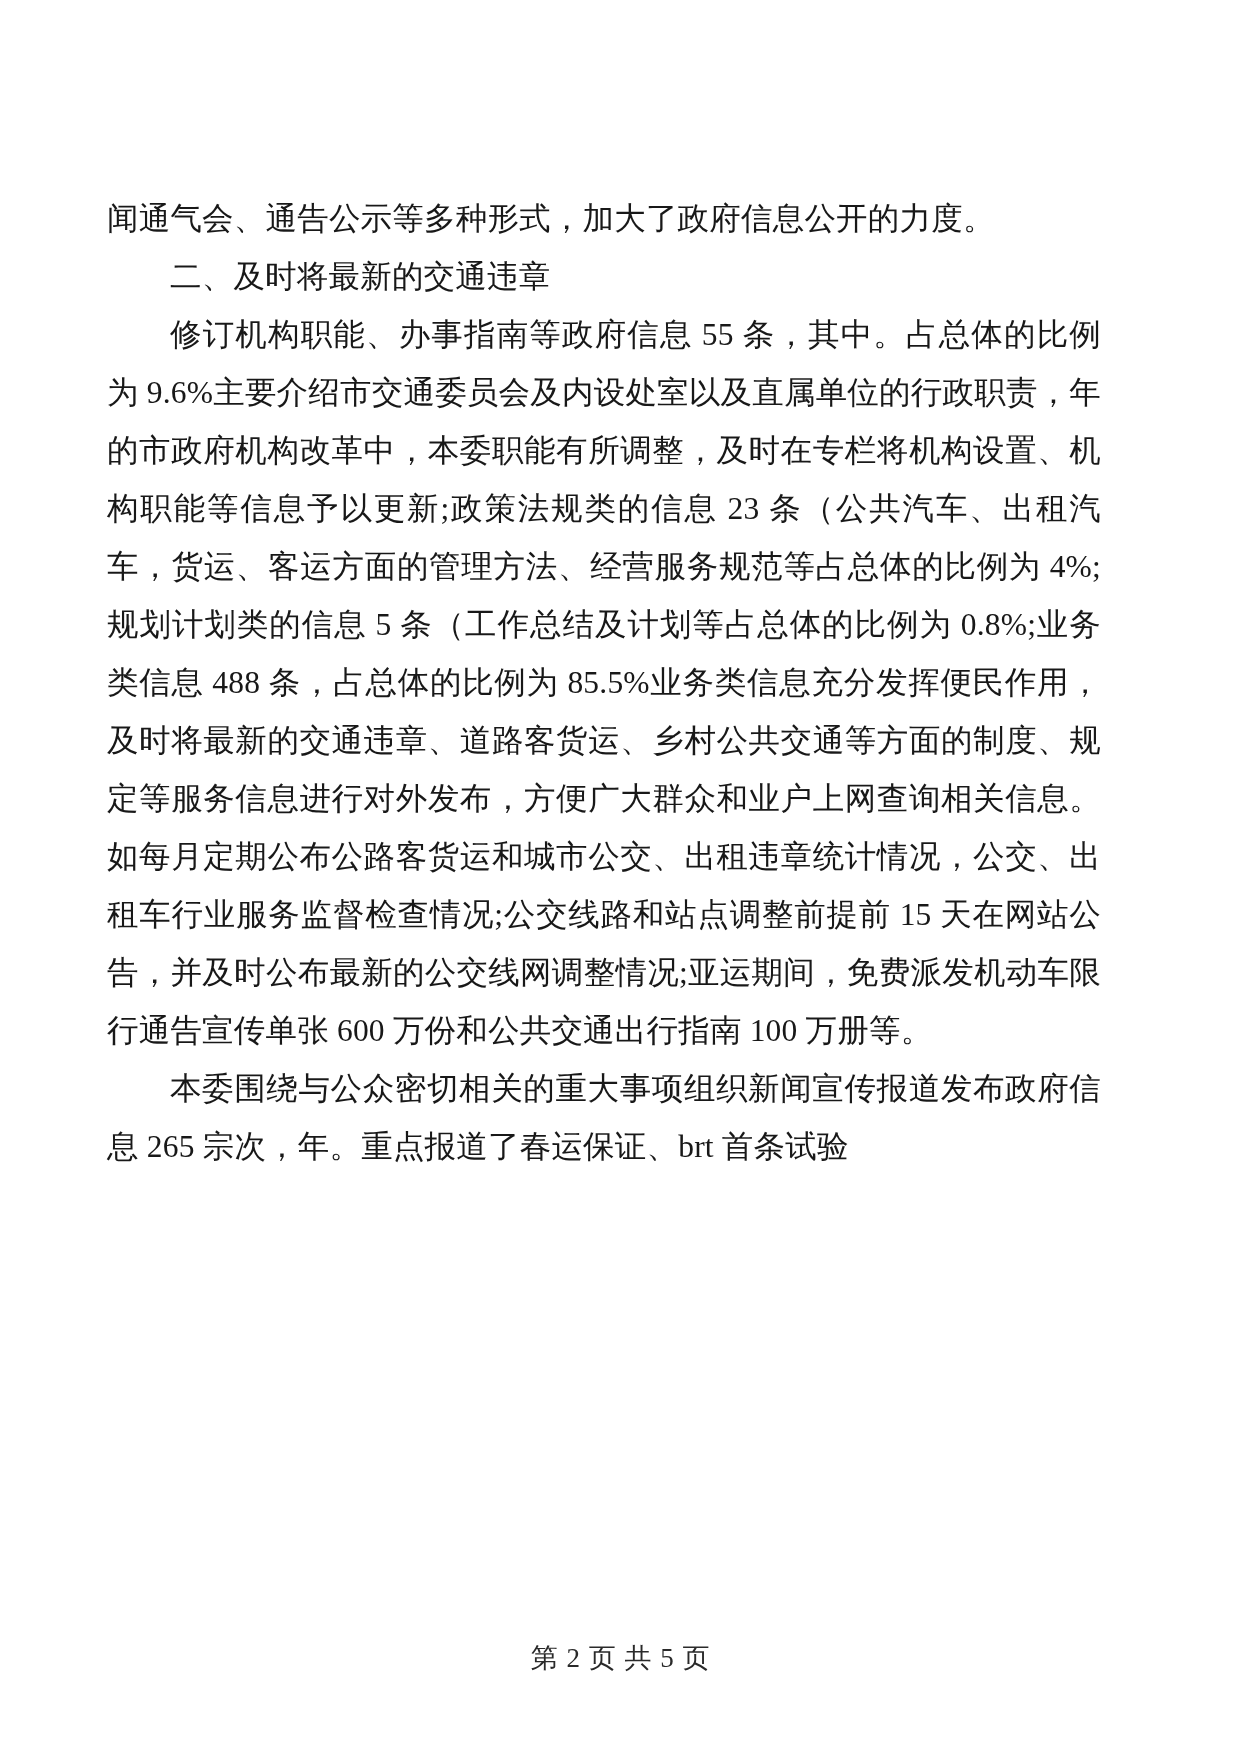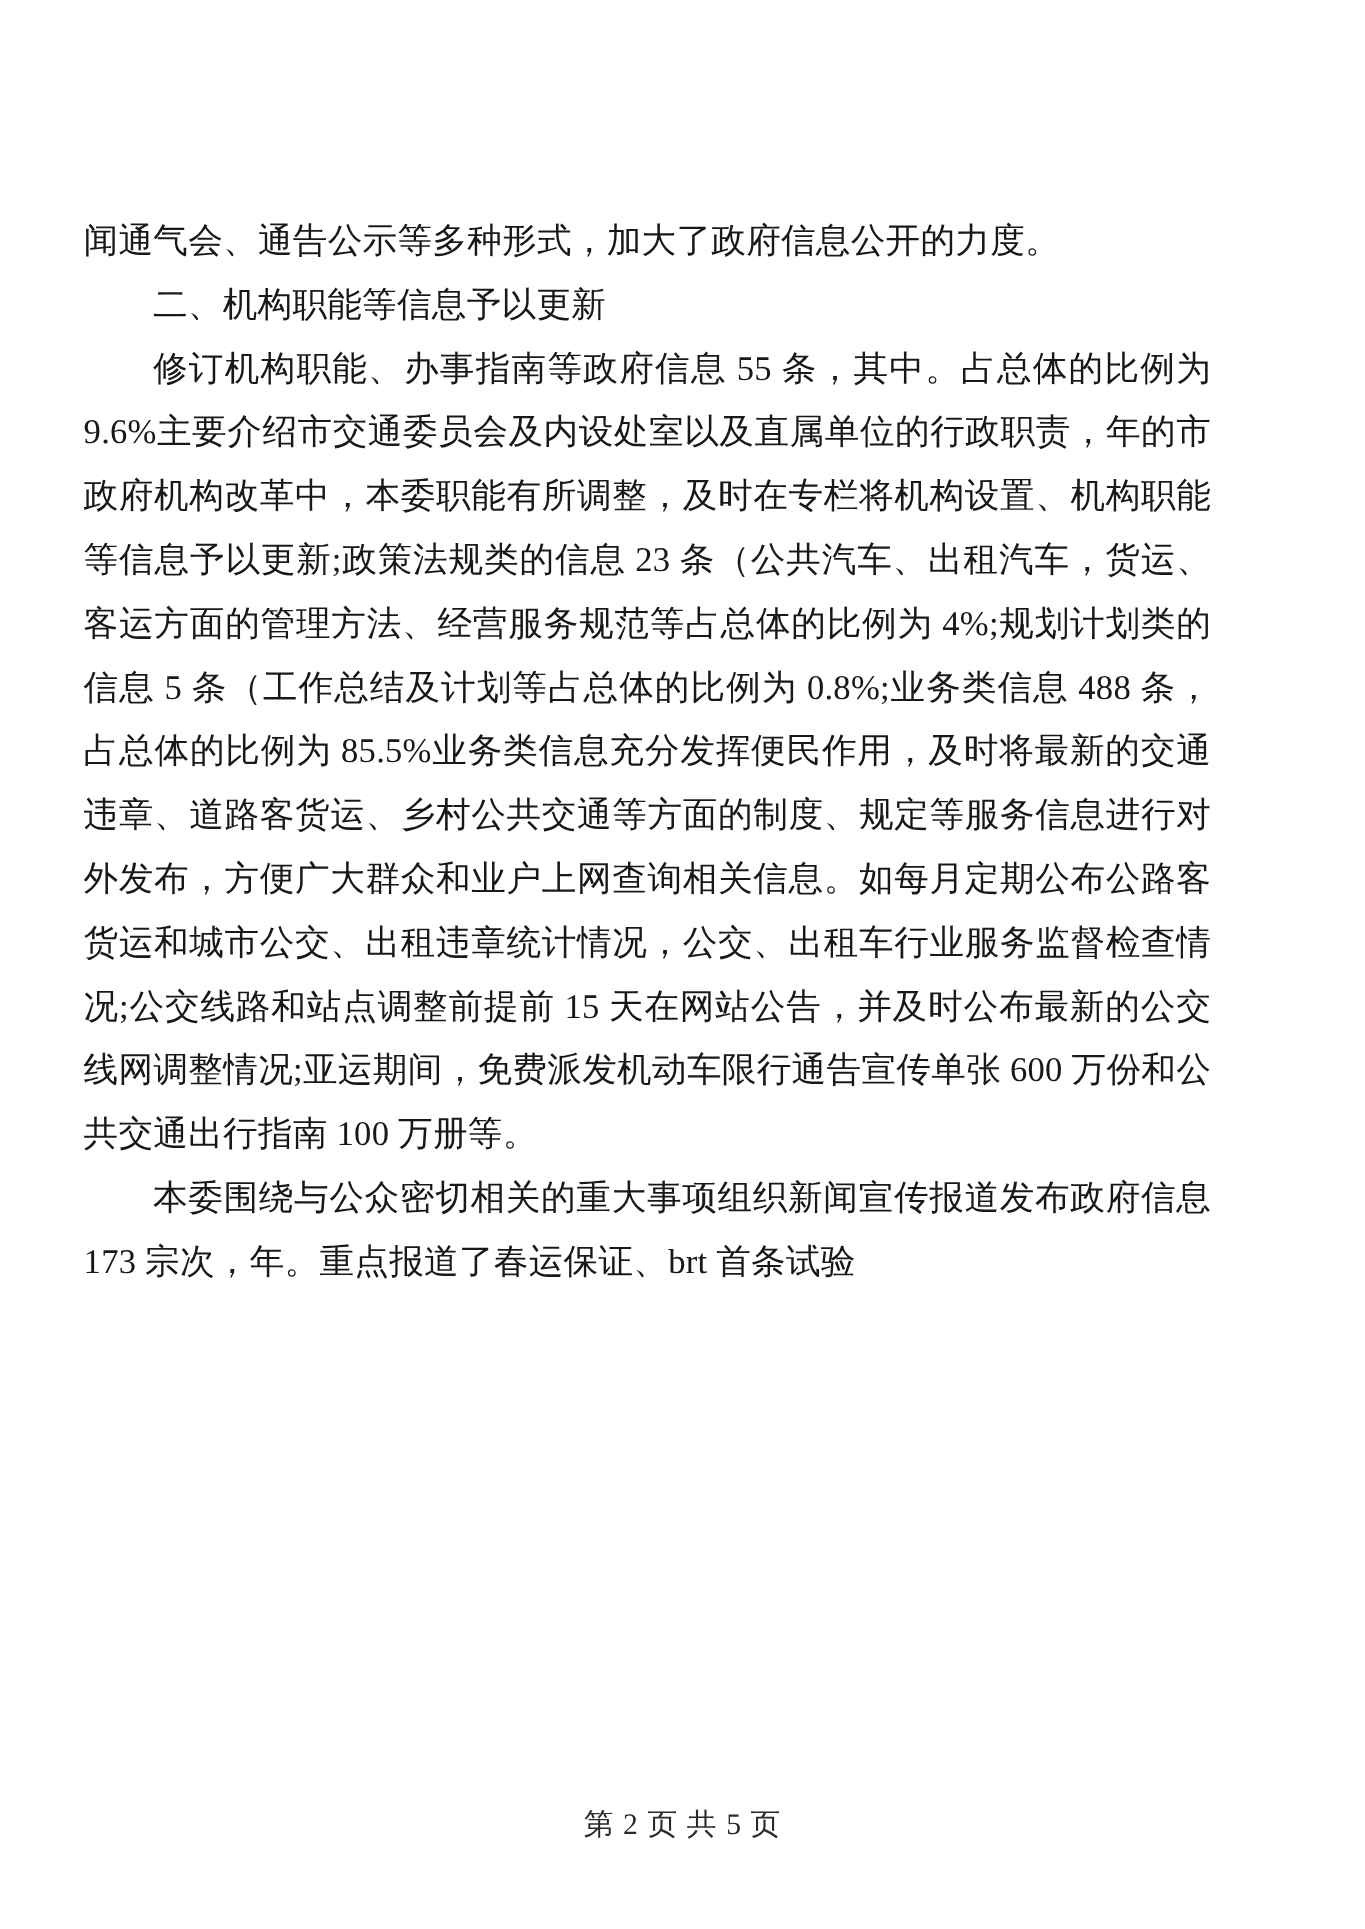--- a/index.html
+++ b/index.html
@@ -15,21 +15,21 @@
     color: #1a1a1a;
     overflow: hidden;
   }
   .page {
     position: absolute;
     top: 0;
     left: 0;
     width: 1241px;
     height: 1754px;
     box-sizing: border-box;
-    padding: 190px 140px 0 76px;
+    padding: 190px 140px 0 107px;
   }
   .doc-body {
     font-size: 31.5px;
     line-height: 58px;
     text-align: justify;
     text-justify: inter-ideograph;
     letter-spacing: 0.2px;
     color: #181818;
   }
   .para {
@@ -50,18 +50,18 @@
     letter-spacing: 1px;
     font-family: "Liberation Serif", "DejaVu Serif", serif;
   }
 </style>
 </head>
 <body>
 
 <div class="page">
   <div class="doc-body">
     <p class="para no-indent">闻通气会、通告公示等多种形式，加大了政府信息公开的力度。</p>
-    <p class="para">二、机构职能等信息予以更新</p>
+    <p class="para">二、及时将最新的交通违章</p>
     <p class="para">修订机构职能、办事指南等政府信息 55 条，其中。占总体的比例为 9.6%主要介绍市交通委员会及内设处室以及直属单位的行政职责，年的市政府机构改革中，本委职能有所调整，及时在专栏将机构设置、机构职能等信息予以更新;政策法规类的信息 23 条（公共汽车、出租汽车，货运、客运方面的管理方法、经营服务规范等占总体的比例为 4%;规划计划类的信息 5 条（工作总结及计划等占总体的比例为 0.8%;业务类信息 488 条，占总体的比例为 85.5%业务类信息充分发挥便民作用，及时将最新的交通违章、道路客货运、乡村公共交通等方面的制度、规定等服务信息进行对外发布，方便广大群众和业户上网查询相关信息。如每月定期公布公路客货运和城市公交、出租违章统计情况，公交、出租车行业服务监督检查情况;公交线路和站点调整前提前 15 天在网站公告，并及时公布最新的公交线网调整情况;亚运期间，免费派发机动车限行通告宣传单张 600 万份和公共交通出行指南 100 万册等。</p>
-    <p class="para">本委围绕与公众密切相关的重大事项组织新闻宣传报道发布政府信息 173 宗次，年。重点报道了春运保证、brt 首条试验</p>
+    <p class="para">本委围绕与公众密切相关的重大事项组织新闻宣传报道发布政府信息 265 宗次，年。重点报道了春运保证、brt 首条试验</p>
   </div>
   <div class="footer">第 2 页  共 5 页</div>
 </div>
 
 </body></html>

